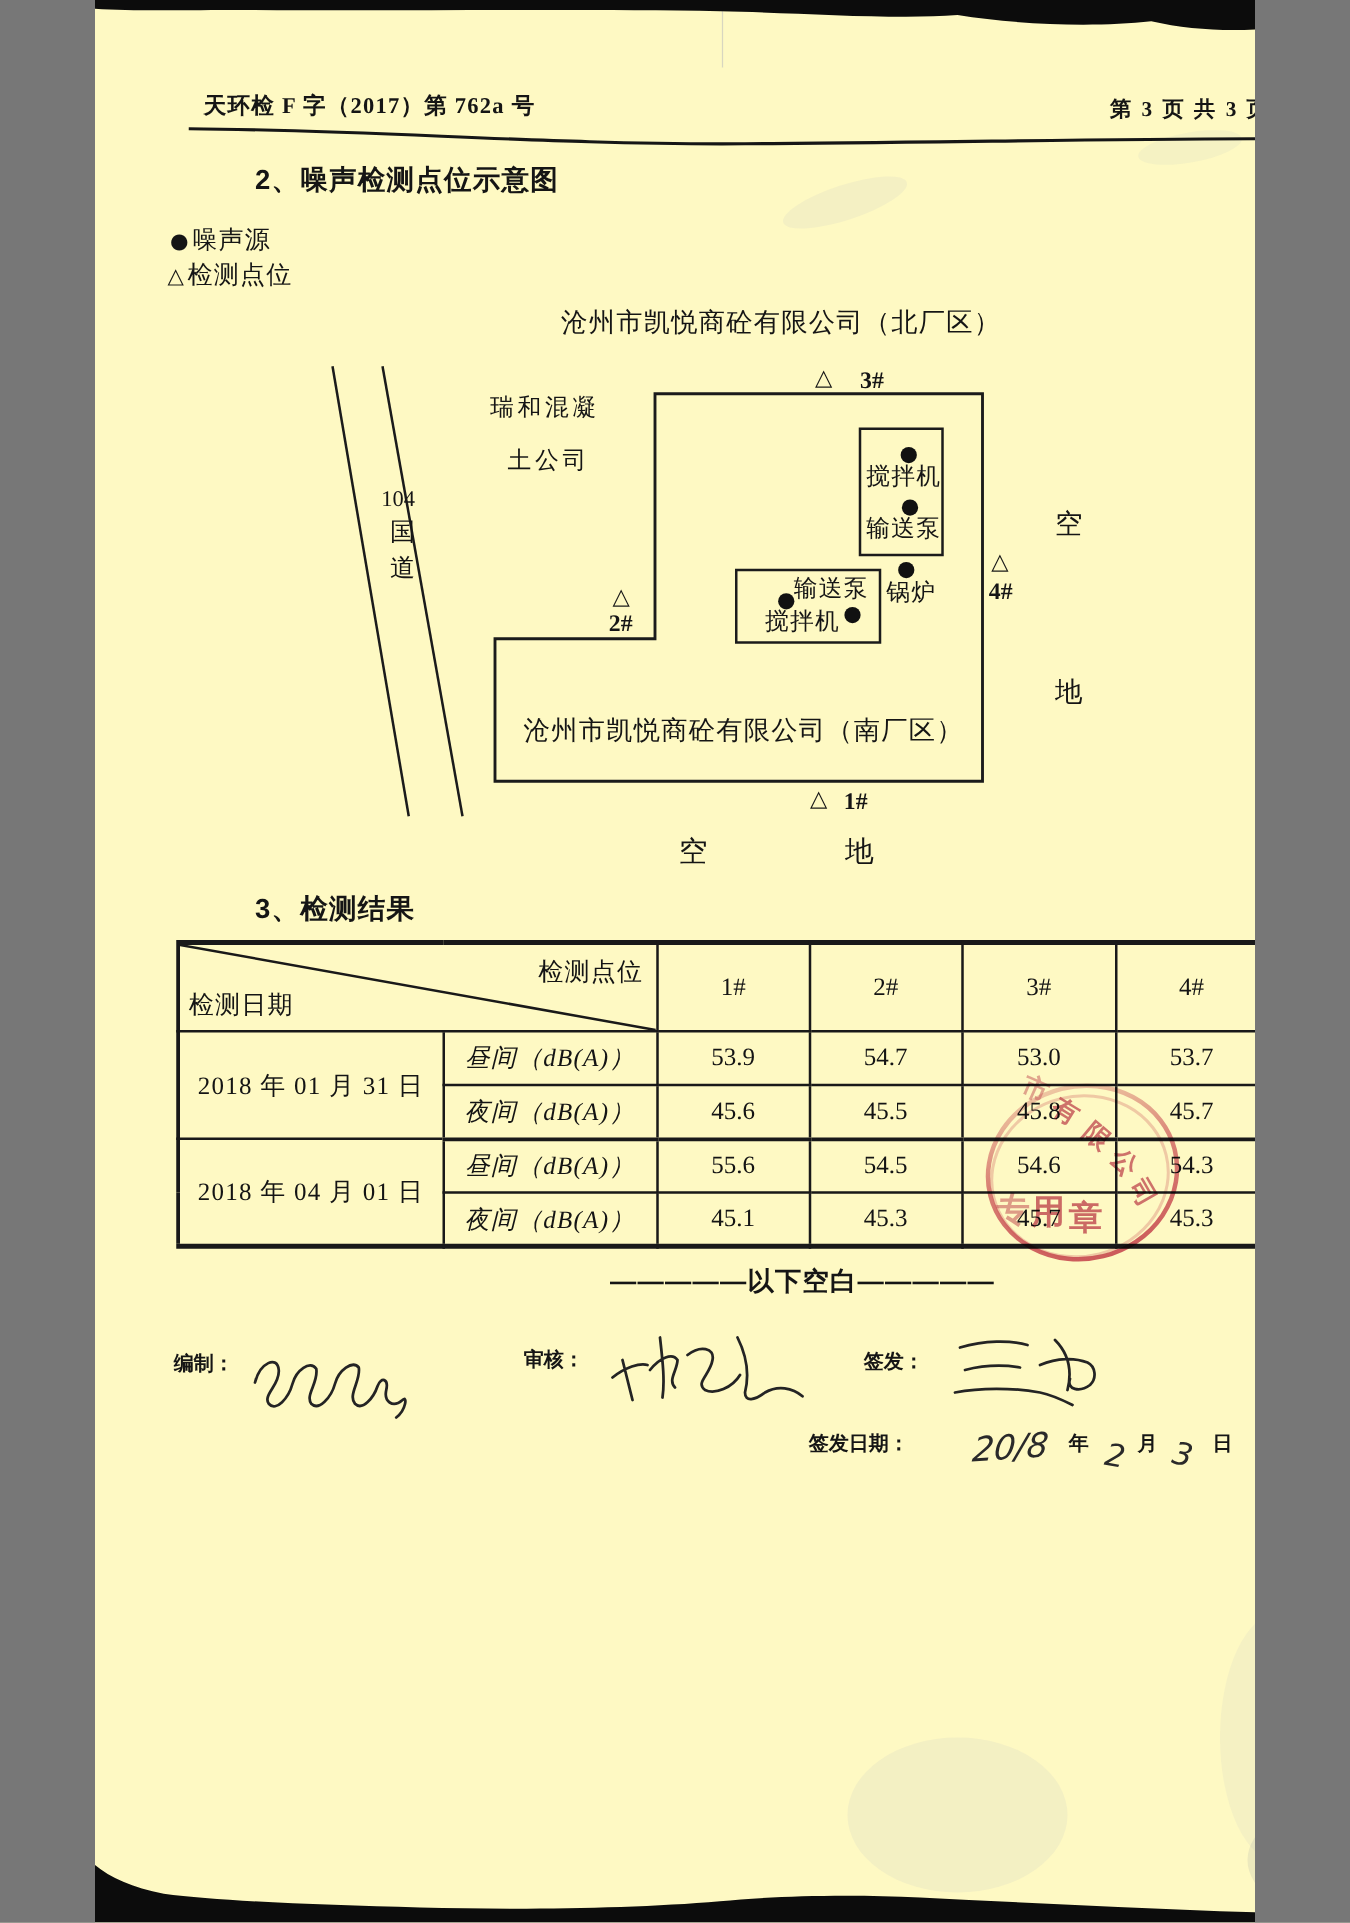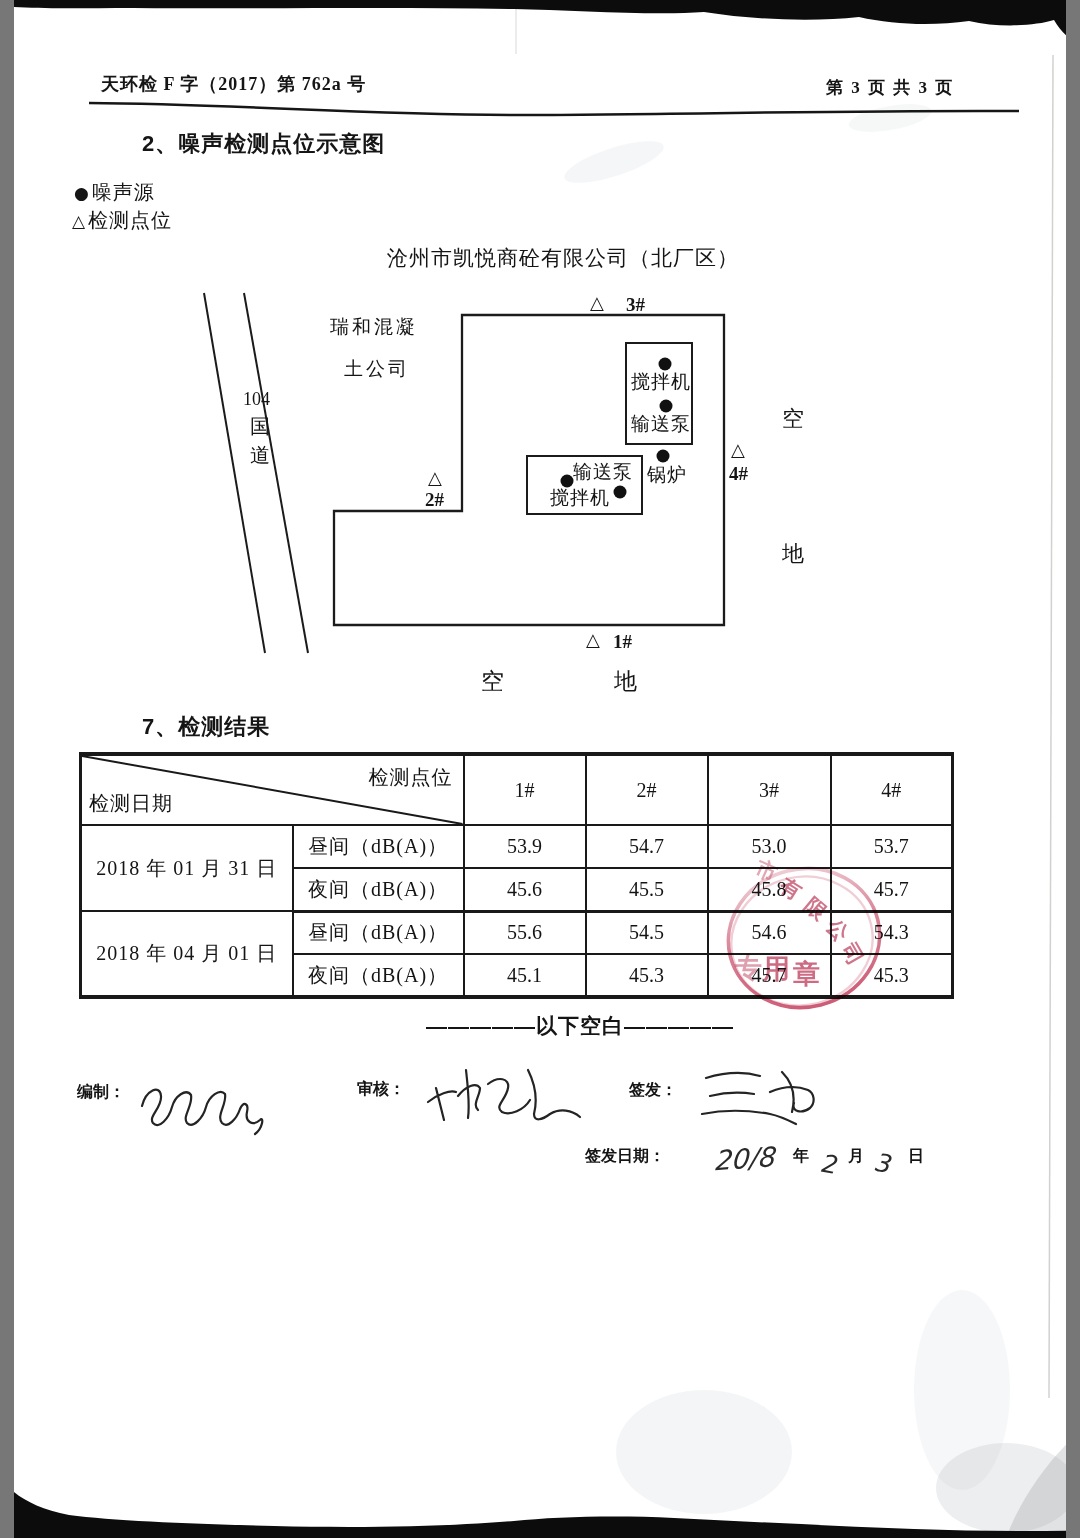--- a/index.html
+++ b/index.html
@@ -1,16 +1,16 @@
 <!DOCTYPE html>
 <html><head>
 <meta charset="utf-8">
 <style>
   html,body{margin:0;padding:0;background:#777;}
-  .page{position:relative;width:1052px;height:1538px;margin:0 auto;background:#ffffff;overflow:hidden;
+  .page{position:relative;width:928px;height:1538px;margin:0 auto;background:#fef9c3;overflow:hidden;
         font-family:"Liberation Serif","DejaVu Serif",serif;color:#151515;}
   .abs{position:absolute;}
   .txt{white-space:nowrap;line-height:1.15;}
   .bold{font-weight:700;font-family:"Liberation Sans","DejaVu Sans",sans-serif;}
   .ctr{text-align:right;}
   svg.layer{position:absolute;left:0;top:0;pointer-events:none;}
   
   .doc-number{left:87px;top:74px;font-size:18px;font-weight:600;letter-spacing:1px;}
   .page-indicator{left:812px;top:78px;font-size:17px;font-weight:600;letter-spacing:2px;}
   
@@ -26,21 +26,21 @@
   
   table.rtable{position:absolute;left:65px;top:752px;width:872px;border-collapse:collapse;table-layout:fixed;z-index:2;}
   table.rtable{border:3px solid #191919;border-top-width:4px;border-bottom-width:4px;}
   table.rtable td{border:2px solid #191919;text-align:center;vertical-align:middle;padding:0;
                   font-size:20px;color:#141414;}
   td.diag{position:relative;height:68px;}
   td.diag .diag-top{position:absolute;right:10px;top:8px;font-size:20px;letter-spacing:1px;}
   td.diag .diag-bottom{position:absolute;left:7px;bottom:7px;font-size:20px;letter-spacing:1px;}
   tr.r{height:43px;}
   tr.block-end td{border-bottom-width:3px;}
-  td.period{font-size:19px;letter-spacing:1px;}
+  td.period{font-size:19px;letter-spacing:1px;font-style:italic;}
   td.dateCell{font-size:20px;letter-spacing:1px;}
   
   .blank-note{left:320px;top:1014px;width:400px;font-size:21px;letter-spacing:1px;z-index:2;}
   .siglbl{font-size:16px;z-index:2;}
   .hw{font-family:"DejaVu Sans",sans-serif;font-style:italic;color:#2a2a2a;z-index:2;}
   
   .stamp{left:700px;top:845px;width:190px;height:180px;z-index:3;mix-blend-mode:multiply;}
   .stamp .ch{position:absolute;color:#c4536e;font-size:21px;font-weight:600;opacity:.8;
              font-family:"Liberation Sans","DejaVu Sans",sans-serif;}
   .stamp .big{font-size:27px;opacity:.85;}
@@ -104,25 +104,26 @@
 
   <div class="abs txt dg ctr" style="left:613px;top:371px;width:64px;">搅拌机</div>
   <div class="abs txt dg ctr" style="left:613px;top:413px;width:64px;">输送泵</div>
   <div class="abs txt dg" style="left:559px;top:461px;">输送泵</div>
   <div class="abs txt dg" style="left:536px;top:487px;">搅拌机</div>
   <div class="abs txt dg" style="left:633px;top:464px;">锅炉</div>
 
   <div class="abs txt dg" style="left:768px;top:406px;font-size:22px;">空</div>
   <div class="abs txt dg" style="left:768px;top:541px;font-size:22px;">地</div>
 
+  <div class="abs txt dg-title ctr" style="left:325px;top:572px;width:370px;">沧州市凯悦商砼有限公司（南厂区）</div>
 
   <div class="abs txt dg" style="left:467px;top:669px;font-size:23px;">空</div>
   <div class="abs txt dg" style="left:600px;top:669px;font-size:23px;">地</div>
 
-  <div class="abs txt bold sec-title" style="left:128px;top:714px;">7、检测结果</div>
+  <div class="abs txt bold sec-title" style="left:128px;top:714px;">3、检测结果</div>
 
   <table class="rtable">
     <colgroup>
       <col style="width:212px;">
         <col style="width:171px;">
       <col style="width:122px;">
         <col style="width:122px;">
       <col style="width:123px;">
         <col style="width:122px;">
     </colgroup>

